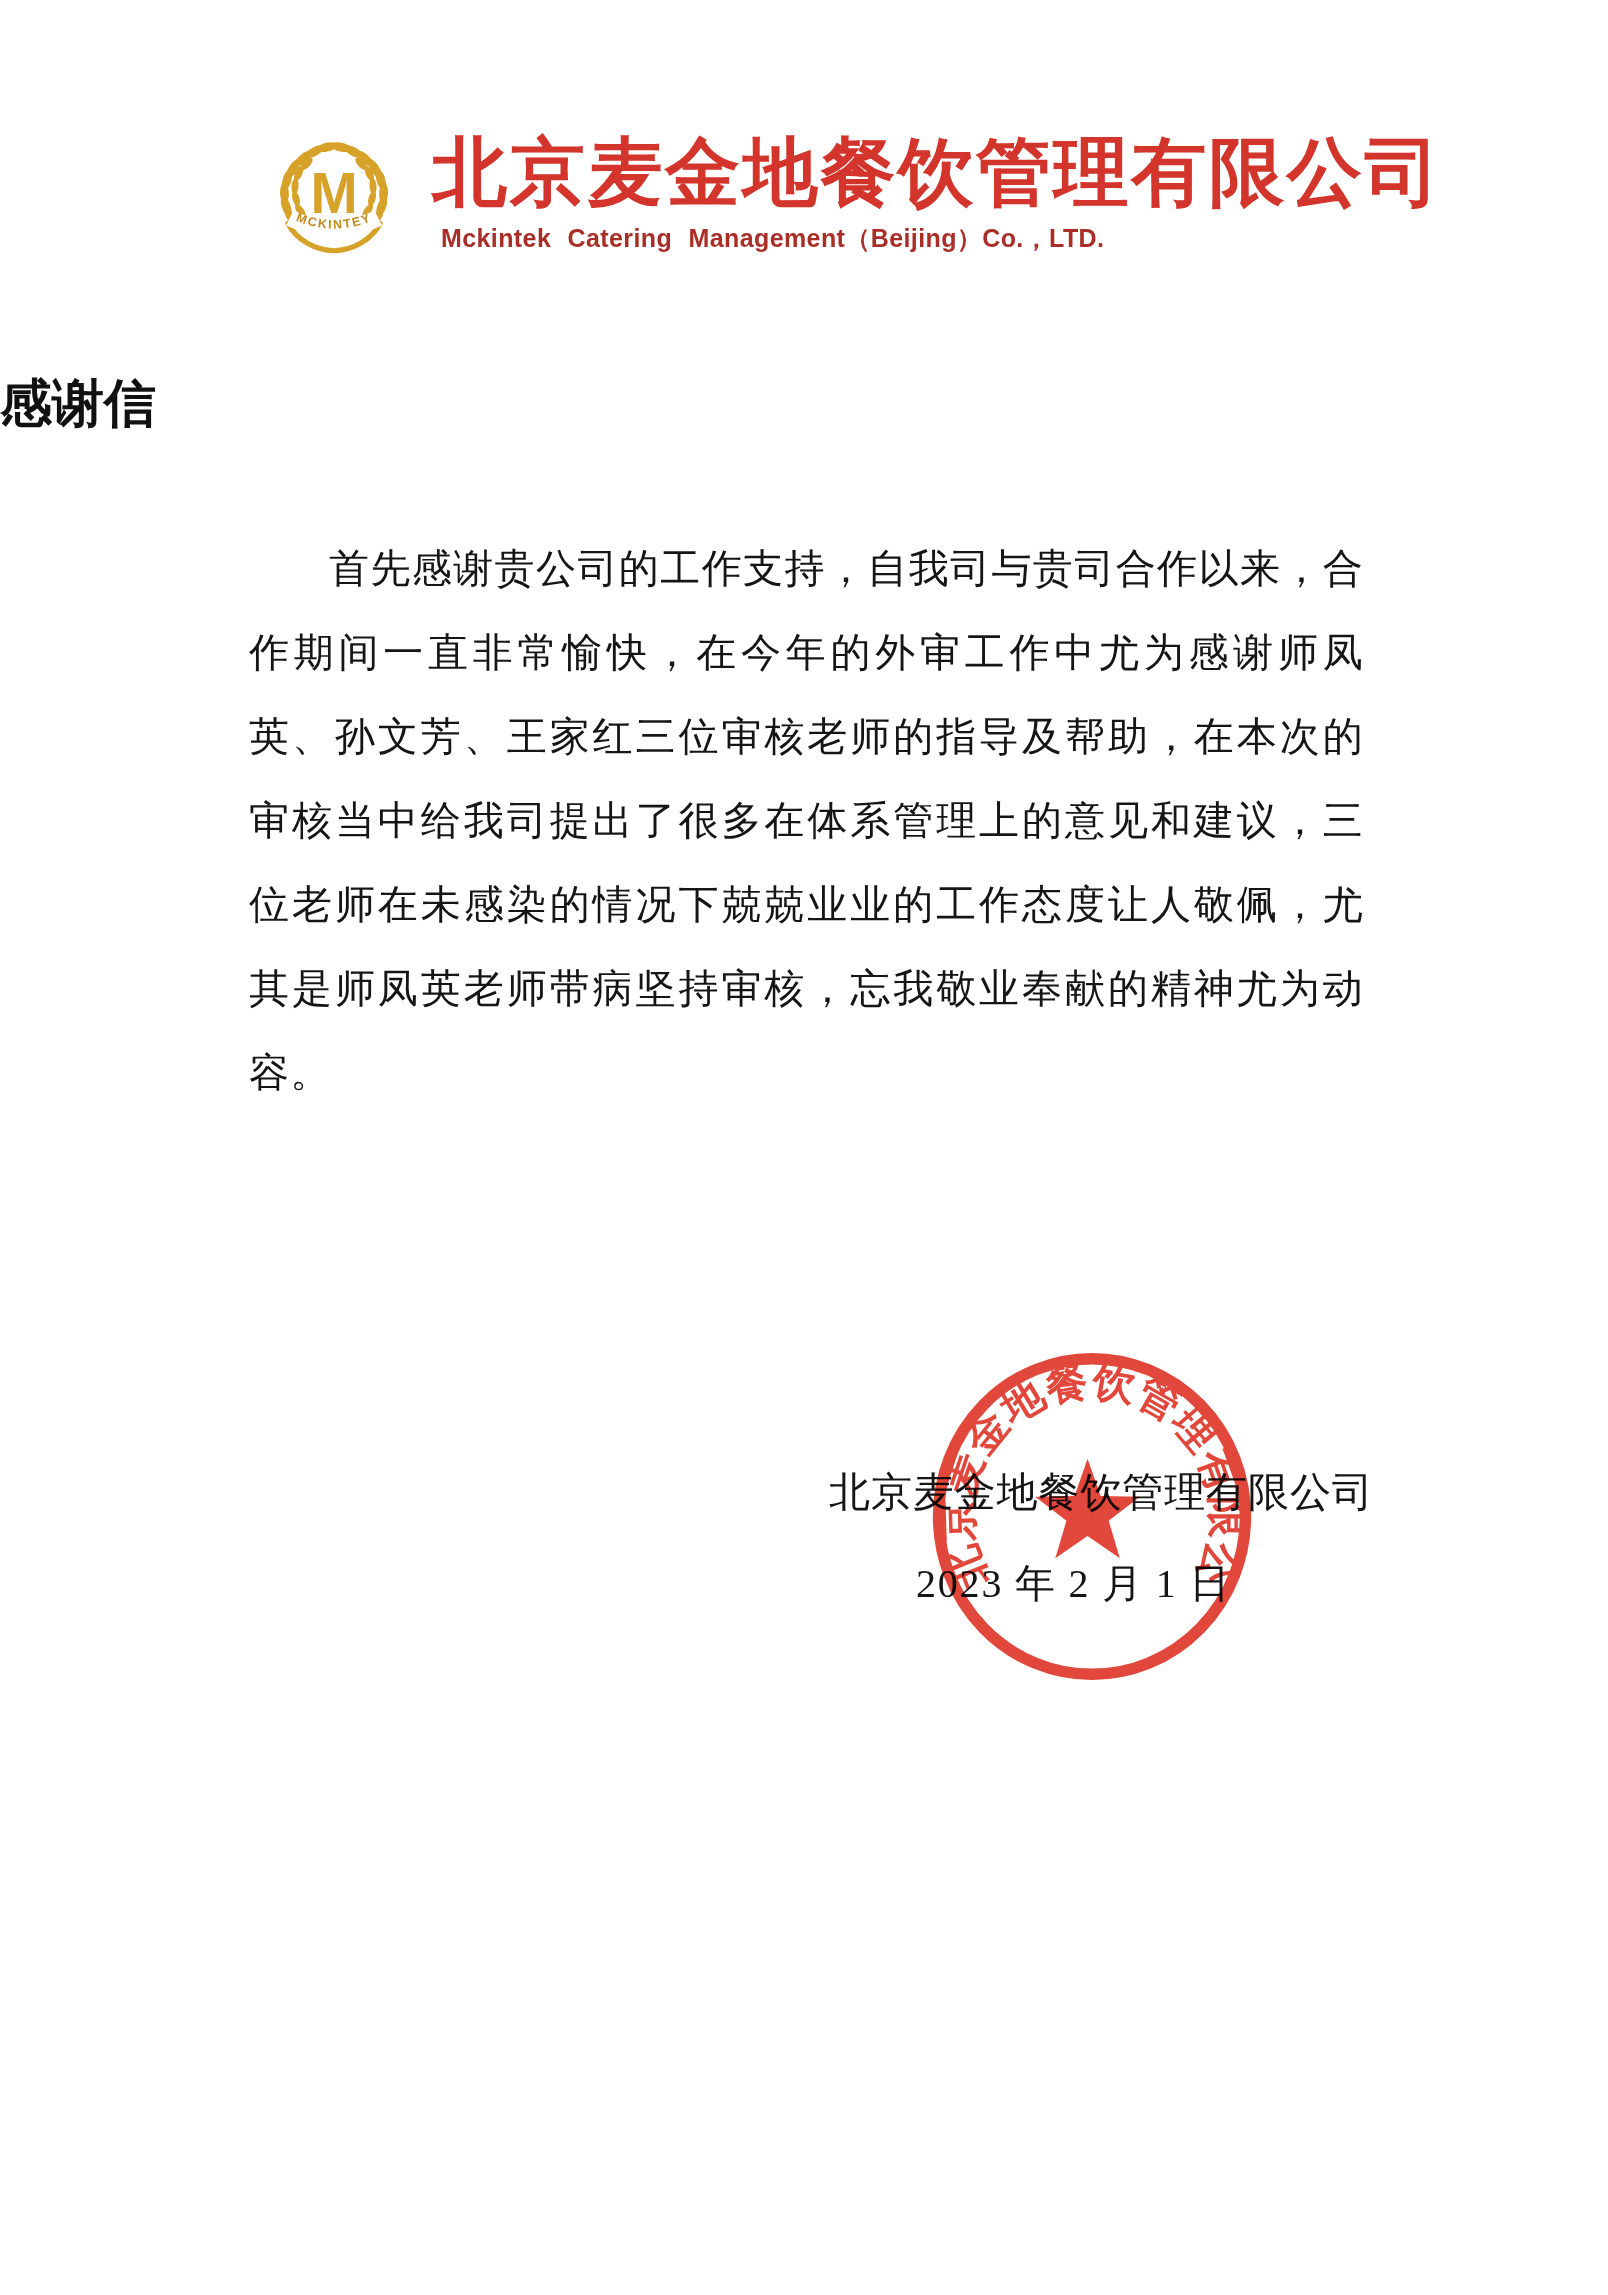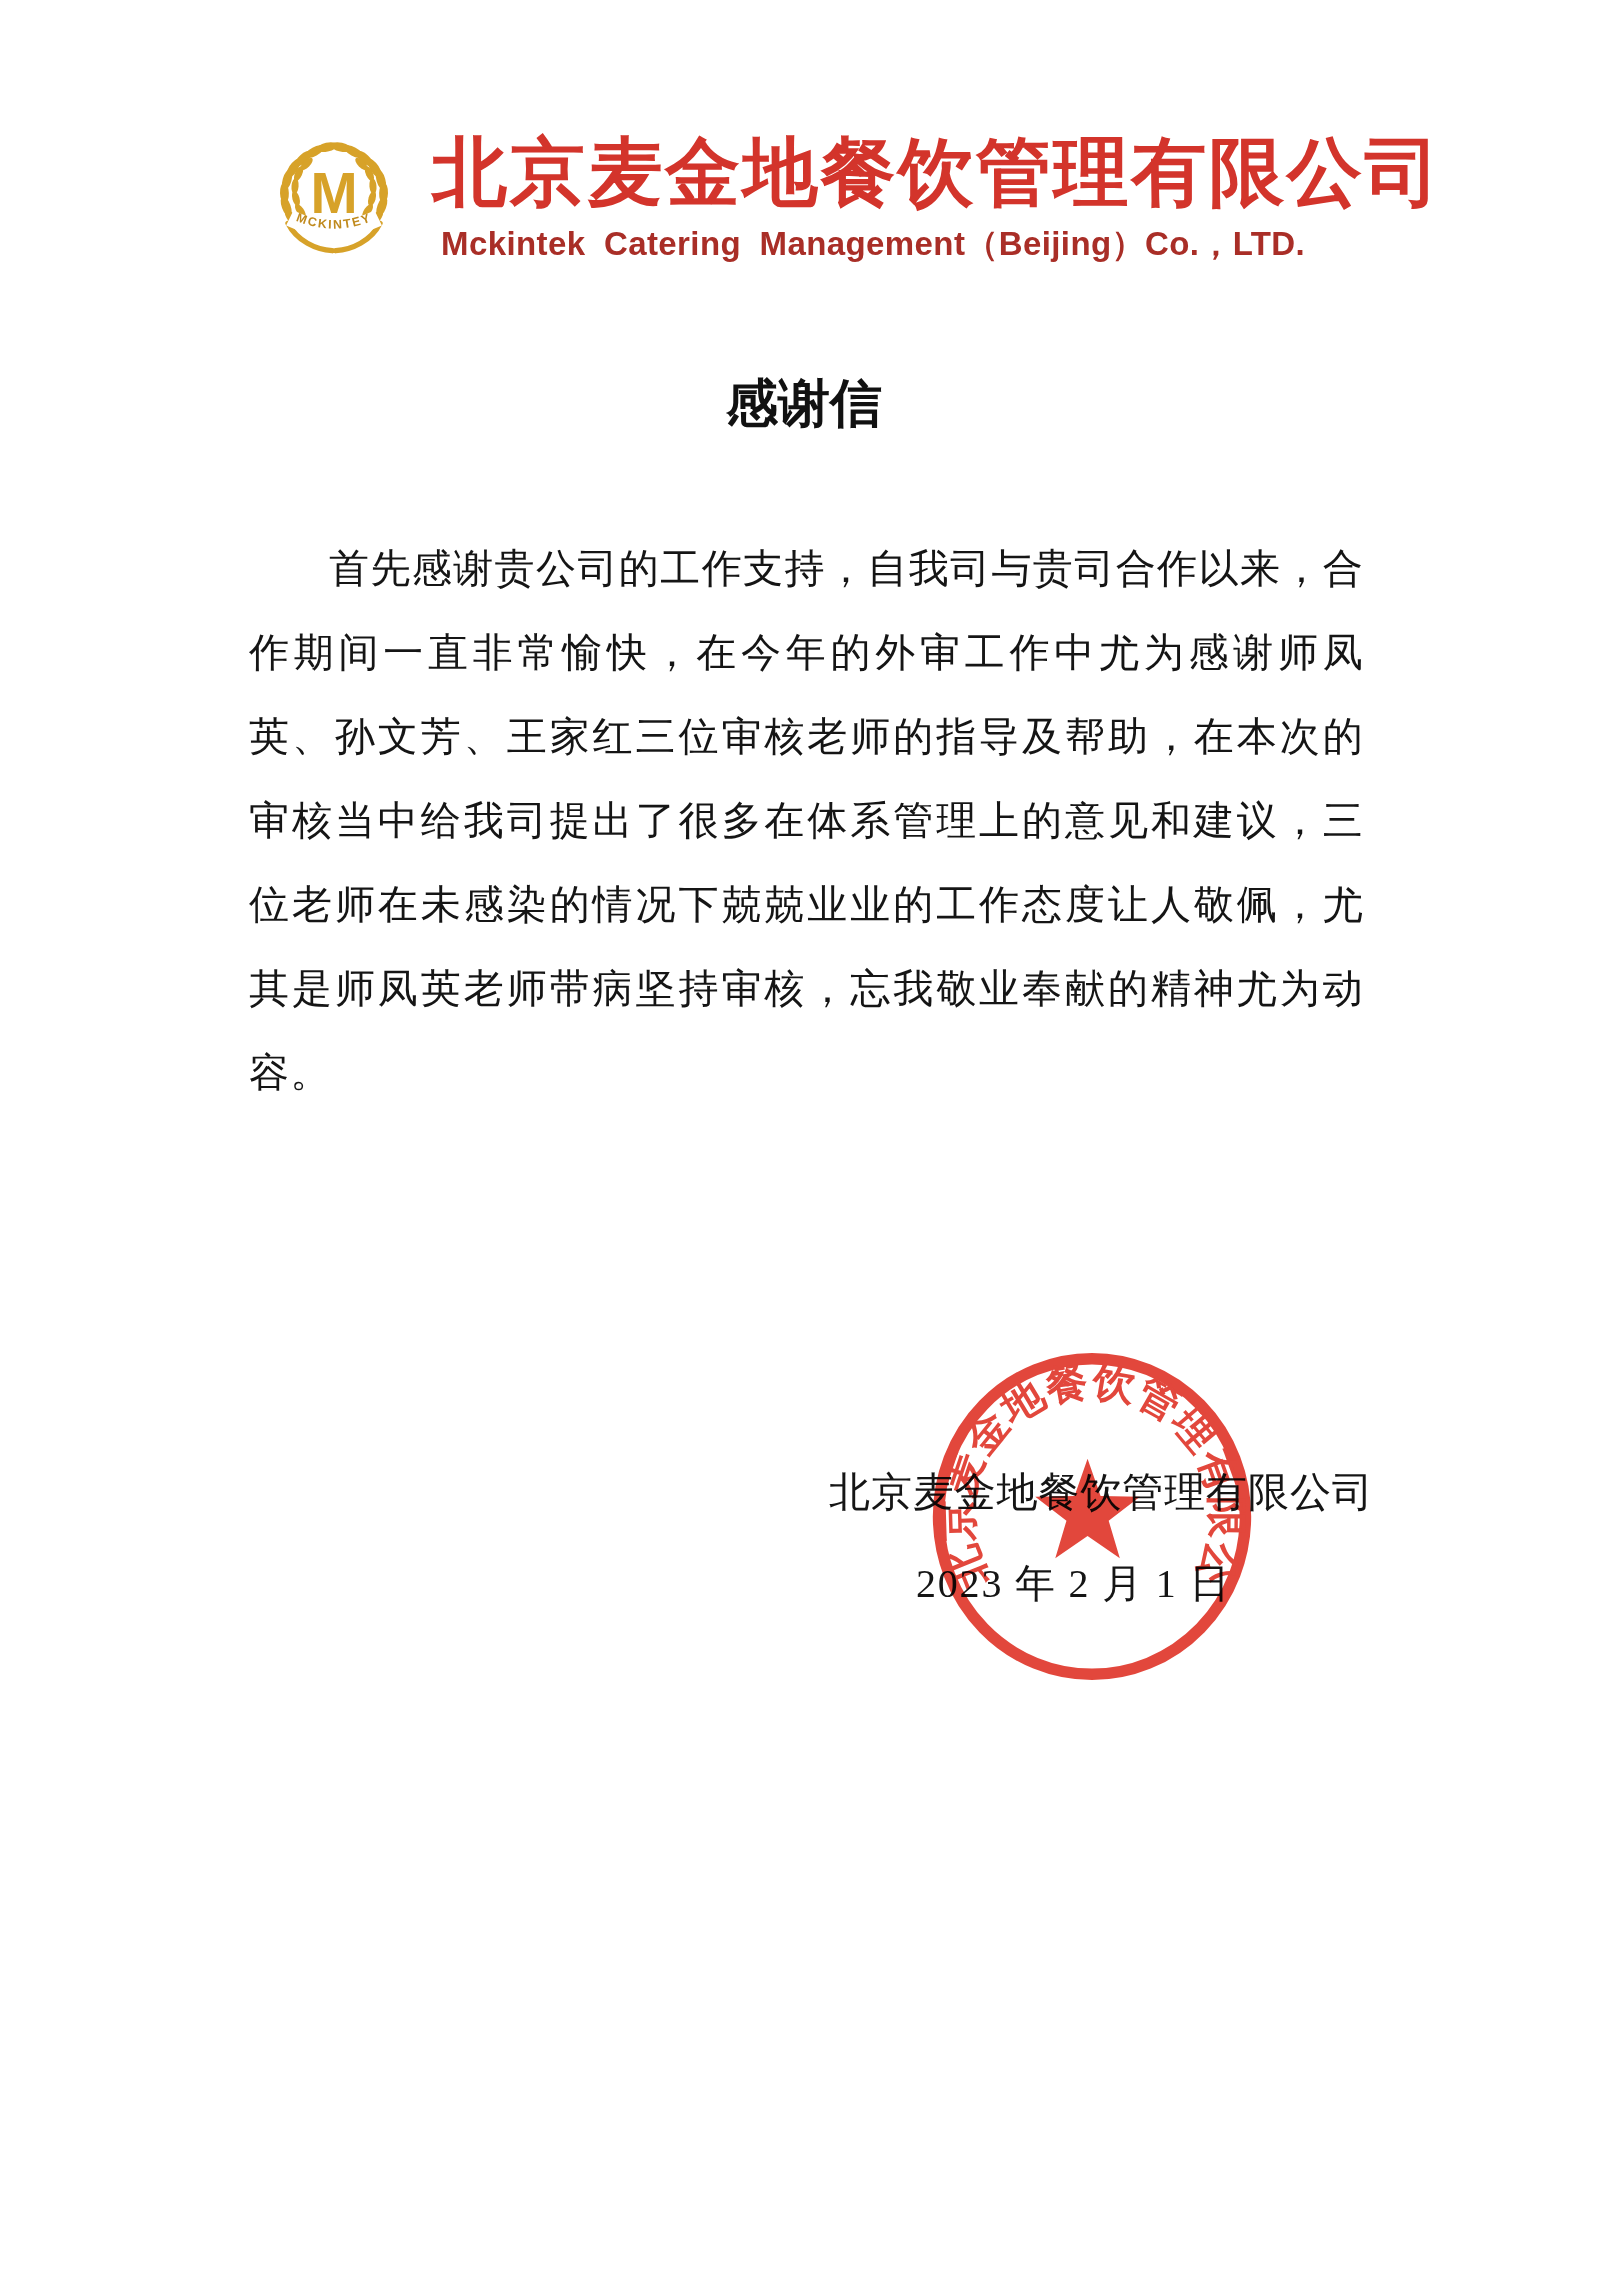--- a/index.html
+++ b/index.html
@@ -27,34 +27,33 @@
     font-weight:900;
     letter-spacing:2.7px;
     color:#d3342b;
     white-space:nowrap;
   }
   .company-en{
     position:absolute;
     left:441px; top:222px;
     width:959px;
     font-family:"Liberation Sans","DejaVu Sans",sans-serif;
-    font-size:33px;
+    font-size:25px;
     font-weight:bold;
     letter-spacing:0.4px;
     word-spacing:9px;
     color:#a92e27;
     white-space:nowrap;
   }
   
   .letter-title{
     position:absolute;
     left:0; top:369px;
     width:100%;
     margin:0;
-    text-align:center;
     font-size:52px;
     font-weight:bold;
     color:#111111;
     font-family:Liberation Serif, serif;
   }
   .letter-body{
     position:absolute;
     left:233px; top:511px;
     width:1147px;
     font-size:40px;

